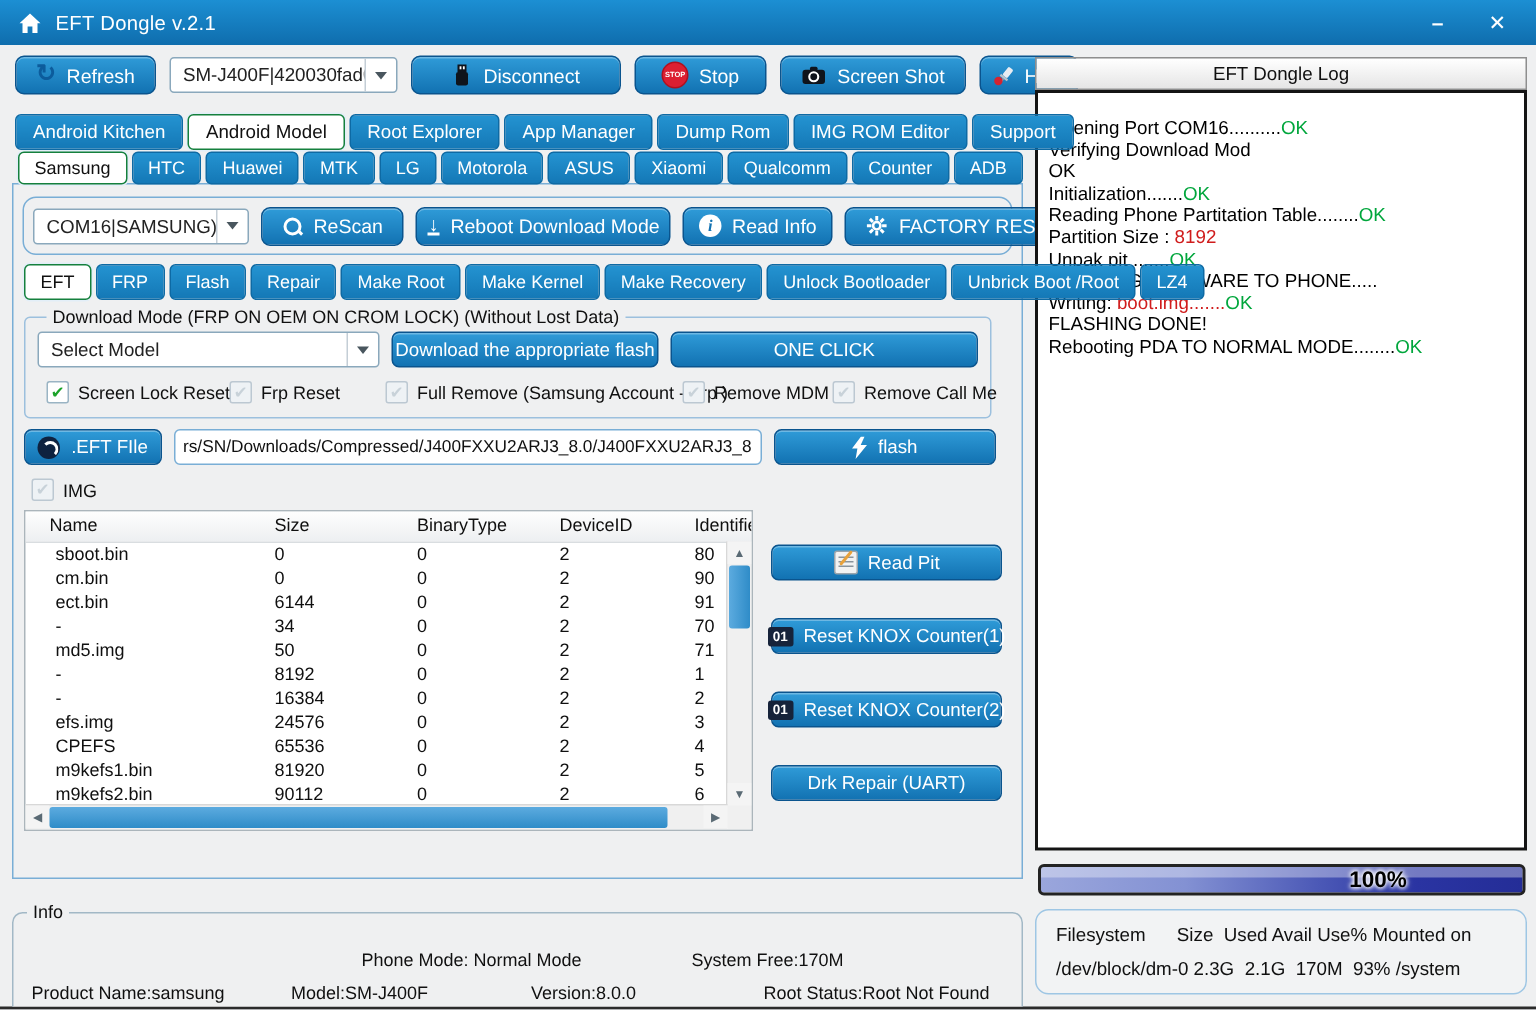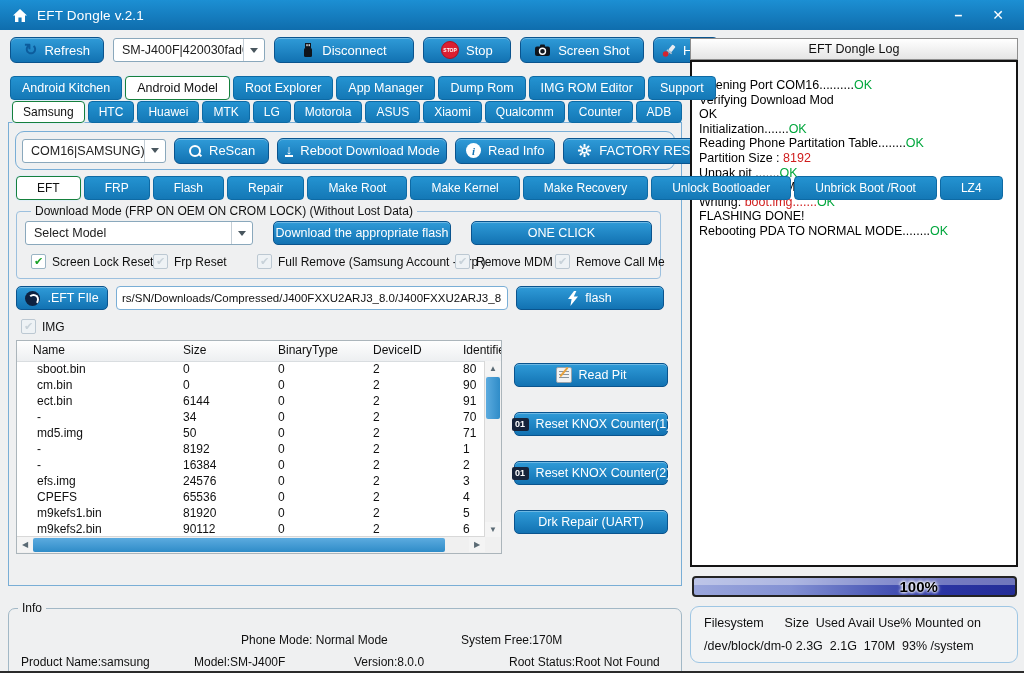--- a/index.html
+++ b/index.html
@@ -41,26 +41,26 @@
   #tabs-main{left:10px;top:76px}
   #tabs-brand{left:12px;top:101px}
   #tabs-brand .tab{padding:3px 10px;font-size:12px}
 
   
   .samsung-box{position:absolute;left:8px;top:122px;width:674px;height:464px;
     border:1px solid #79aed6;background:#eff0f1;box-sizing:border-box}
   .conn-box{position:absolute;left:6px;top:8px;width:660px;height:39px;border:1px solid #79aed6;
     border-radius:9px;display:flex;align-items:center;gap:8px;padding:0 6px;box-sizing:border-box}
   #tabs-ops{left:7px;top:53px;position:absolute}
-  #tabs-ops .tab{padding:4px 20px;font-size:12px}
+  #tabs-ops .tab{padding:4px 10px;font-size:12px}
 
   .dm-box{position:absolute;left:7px;top:88px;width:645px;height:68px;border:1px solid #9cc0de;
     border-radius:4px;box-sizing:border-box}
   .dm-legend{position:absolute;top:-8px;left:14px;background:#eff0f1;padding:0 4px;font-size:12px;color:#101010}
-  .dm-row{position:absolute;left:8px;top:9px;display:flex;gap:20px;right:8px}
+  .dm-row{position:absolute;left:8px;top:9px;display:flex;gap:8px;right:8px}
   .dm-row .combo{width:228px}
   .dm-row .combo .val{flex:1}
   .one-click{flex:1}
   .cb{position:absolute;top:42px;display:inline-flex;align-items:center;gap:6px;font-size:12px;
     color:#101010;cursor:pointer;white-space:nowrap}
   .cb .box{width:13px;height:13px;border:1px solid #bcc8d2;background:#eef2f5;display:inline-flex;
     align-items:center;justify-content:center;font-size:11px;color:#c8d2d9;border-radius:2px}
   .cb .box.on{background:#fff;color:#1ca32a;border-color:#9ab4c4}
   .cb0{left:14px}.cb1{left:136px}.cb2{left:240px}.cb3{left:438px}.cb4{left:538px}
 

